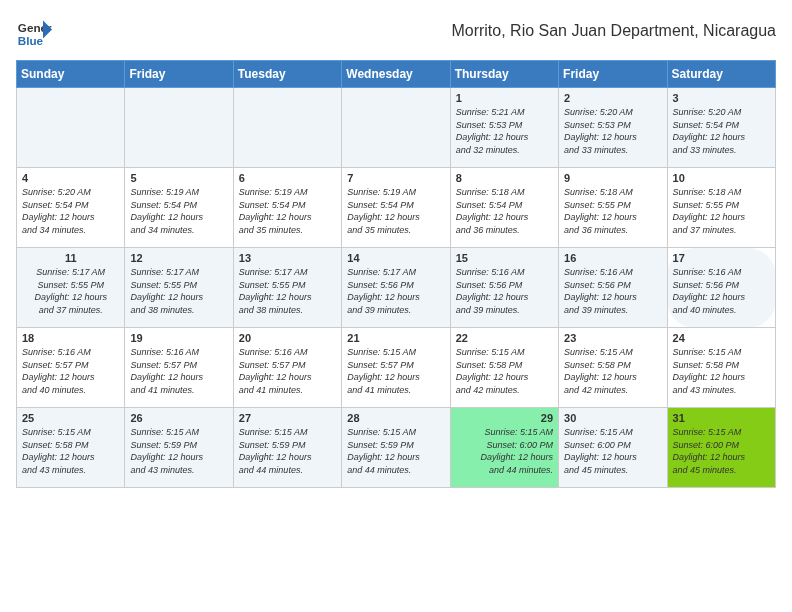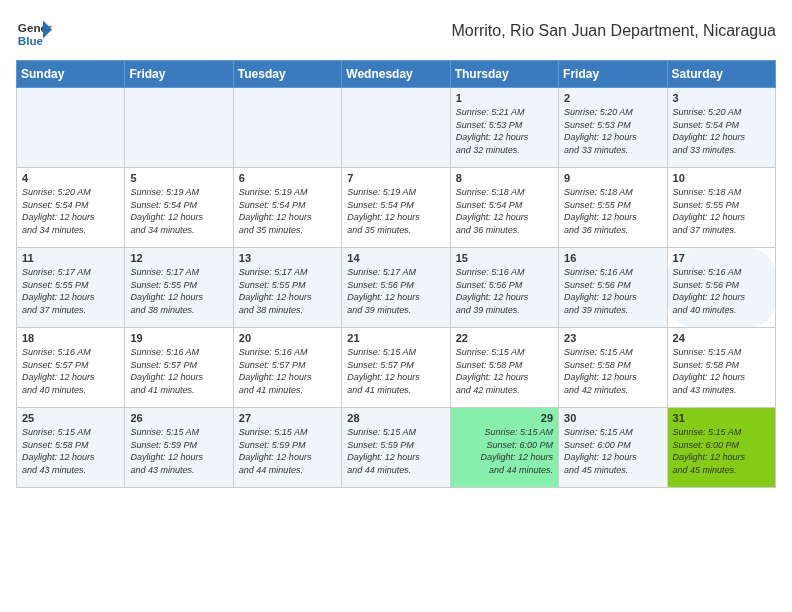--- a/index.html
+++ b/index.html
@@ -181,21 +181,21 @@
         </td>
         <td>
           <span class="day-number">10</span>
           <div class="day-info" style="white-space: pre-line;">Sunrise: 5:18 AM
 Sunset: 5:55 PM
 Daylight: 12 hours
 and 37 minutes.</div>
         </td>
       </tr>
       <tr>
-        <td style="background: rgb(240, 245, 250);">
+        <td style="background: rgb(240, 245, 250); text-align: center;">
           <span class="day-number">11</span>
           <div class="day-info" style="white-space: pre-line;">Sunrise: 5:17 AM
 Sunset: 5:55 PM
 Daylight: 12 hours
 and 37 minutes.</div>
         </td>
         <td style="background: rgb(240, 245, 250);">
           <span class="day-number">12</span>
           <div class="day-info" style="white-space: pre-line;">Sunrise: 5:17 AM
 Sunset: 5:55 PM

